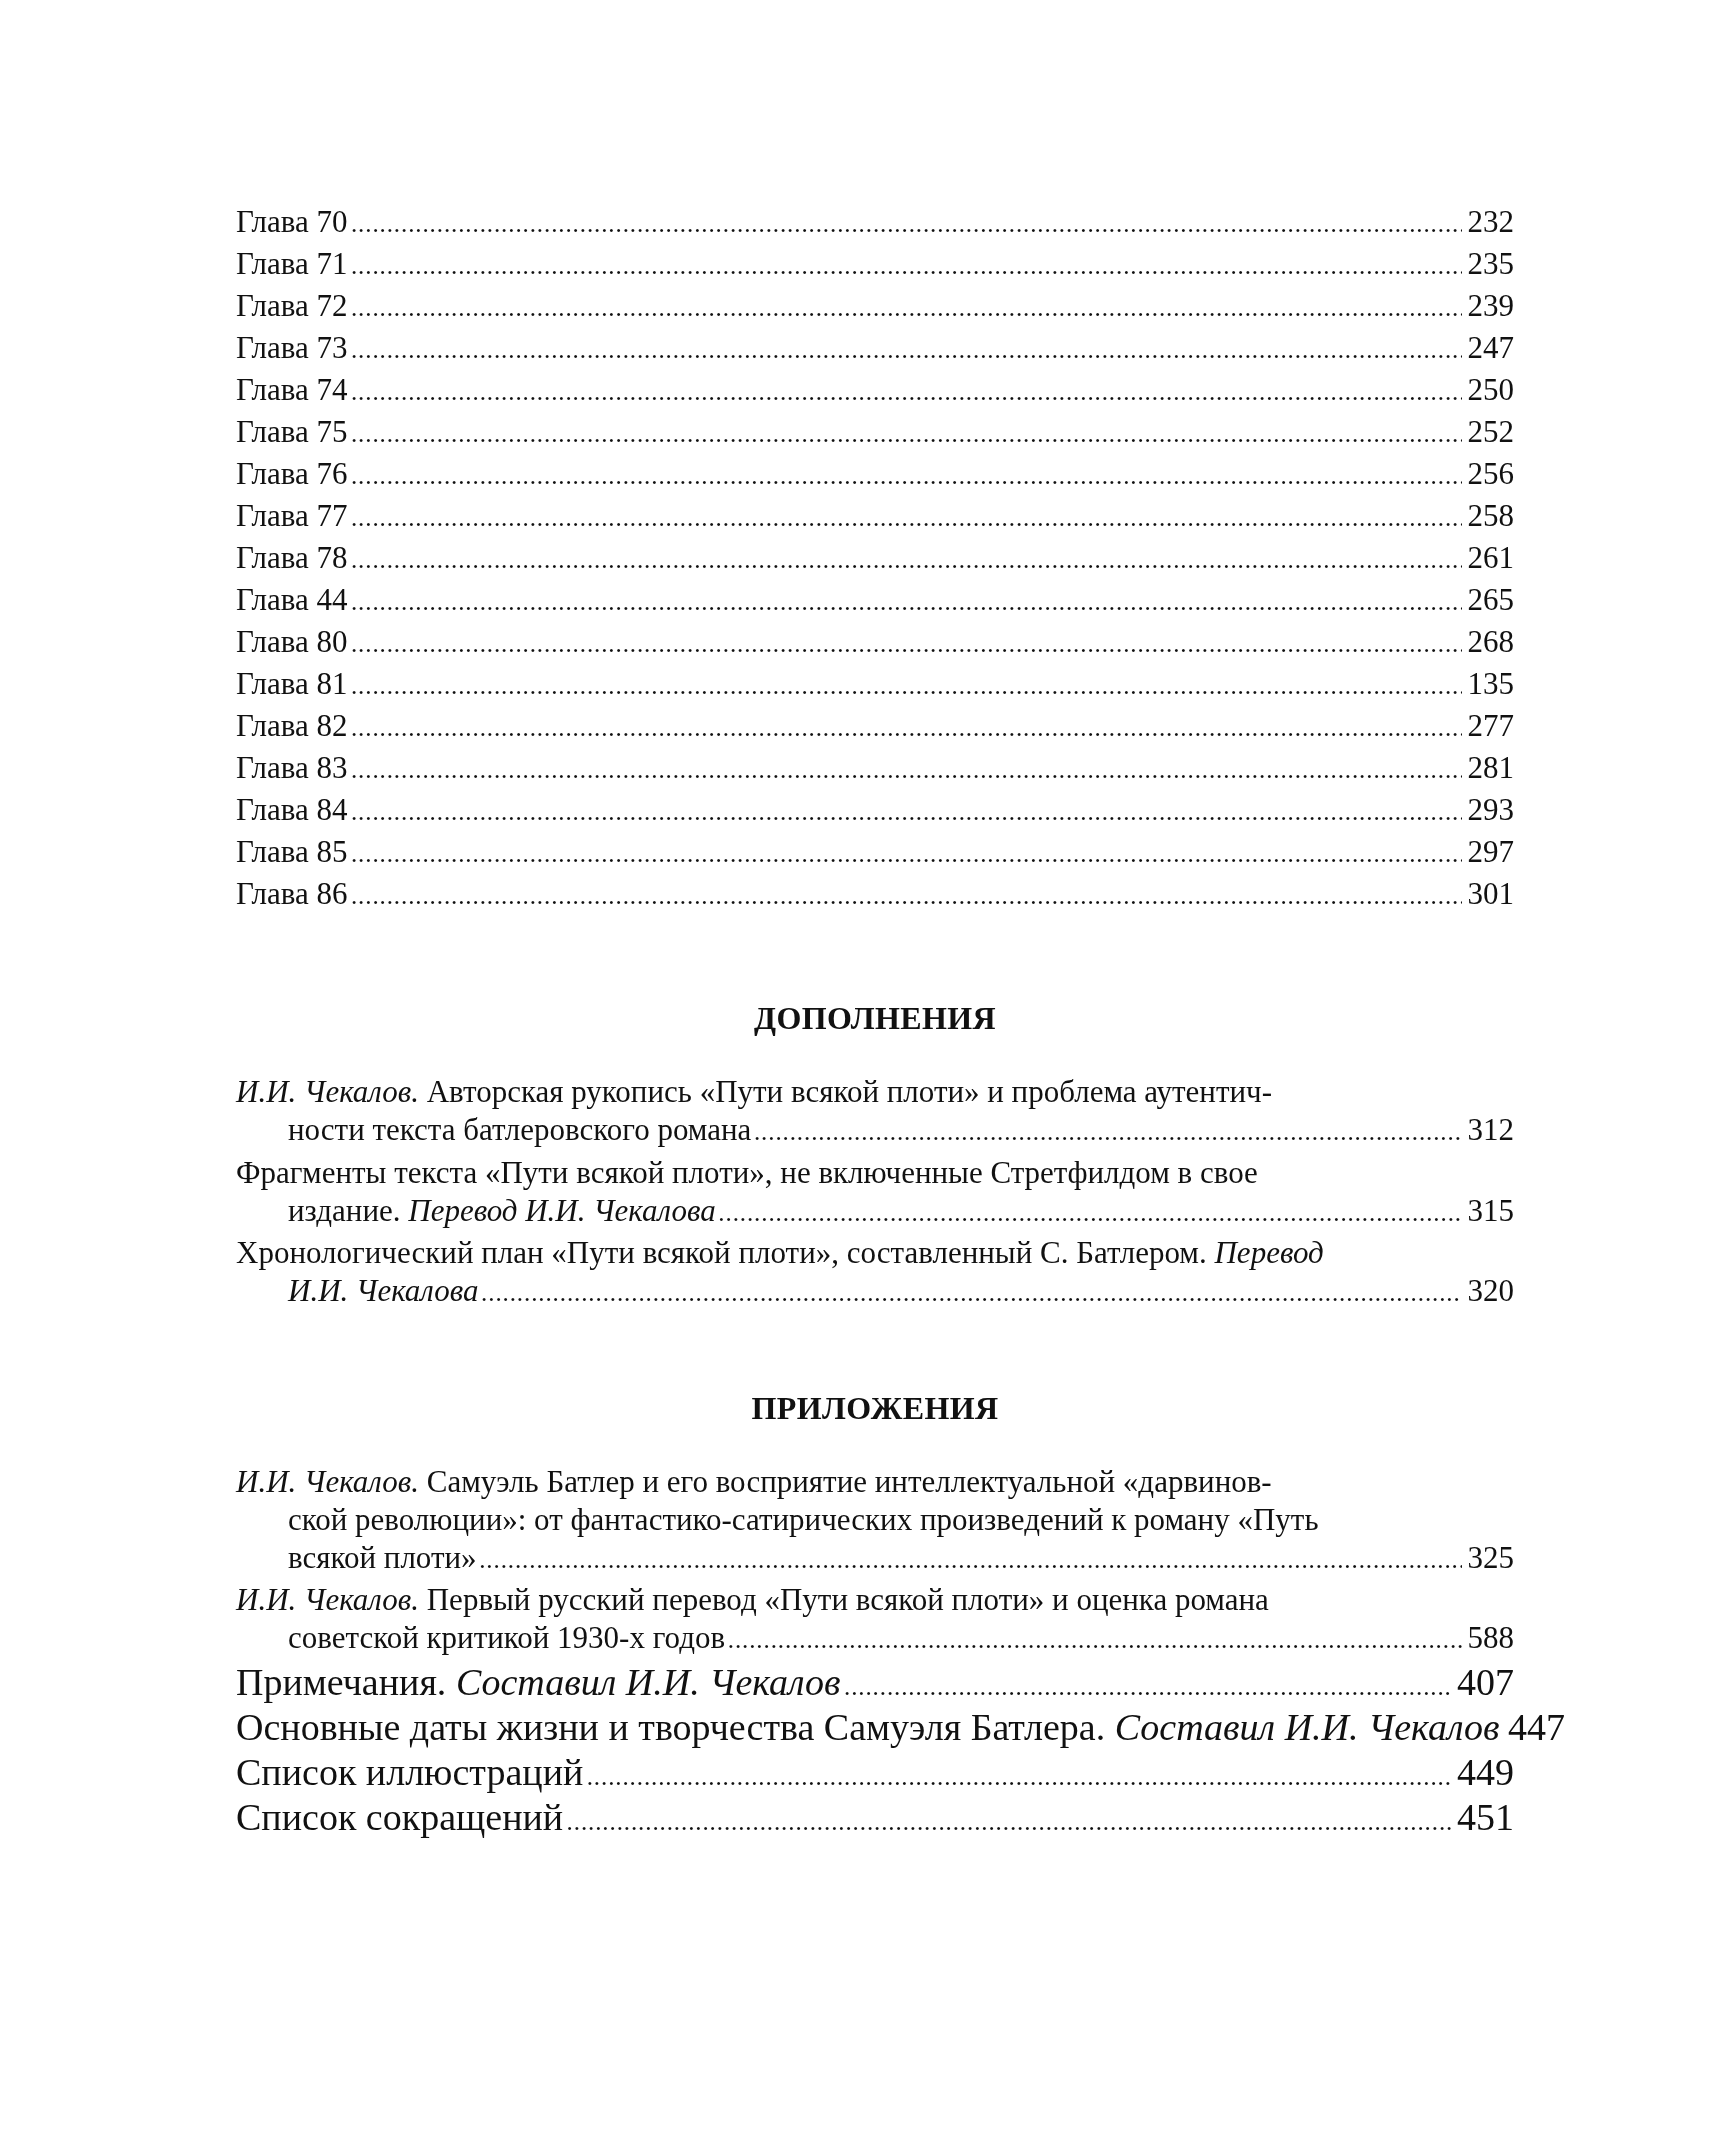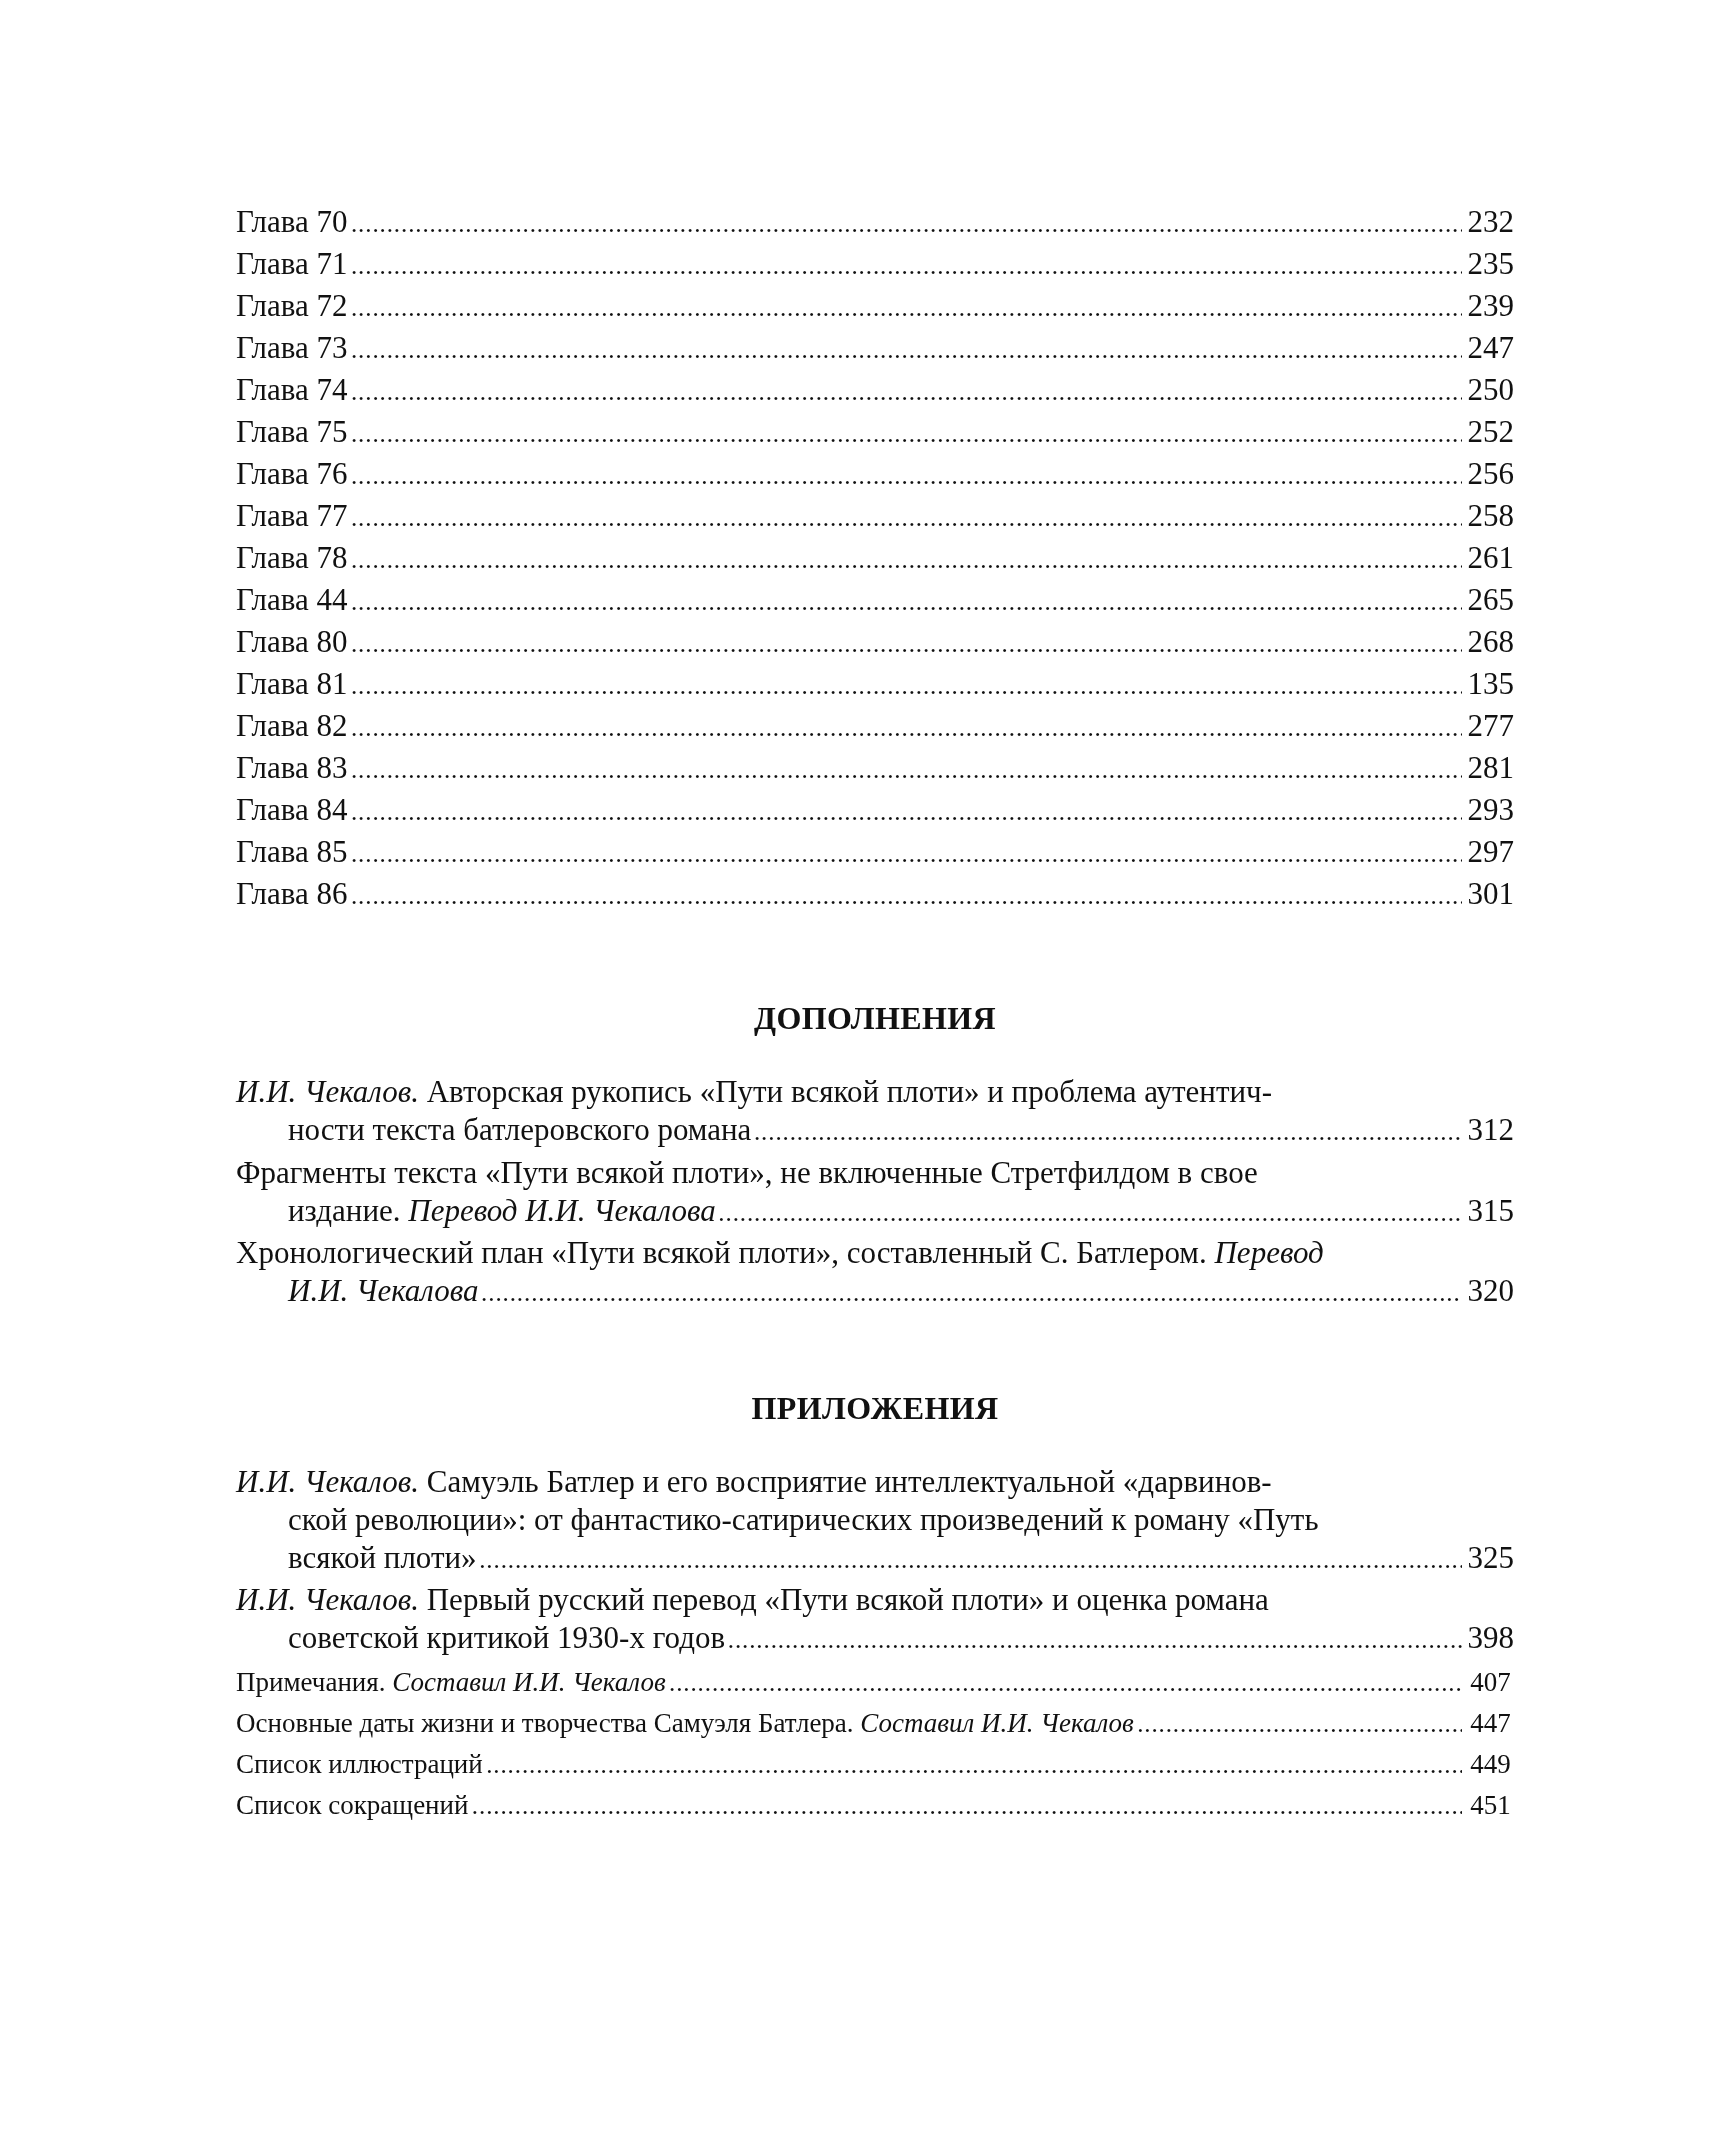--- a/index.html
+++ b/index.html
@@ -16,21 +16,21 @@
                    letter-spacing: 0.4px; margin: 16px; }
   .entry { font-size: 31px; line-height: 38px; margin-bottom: 2.6px; }
   .entry .first { white-space: nowrap; }
   .entry .cont { padding-left: 52px; }
   .entry .cont-row { display: flex; align-items: baseline; padding-left: 52px; }
   .entry .cont-row .label { white-space: nowrap; }
   .entry .cont-row .dots { flex: 1; overflow: hidden; white-space: nowrap; margin: 0 5.2px 0 2.6px;
                            font-size: 25px; letter-spacing: 0.9px; }
   .entry .cont-row .dots::before { content: "................................................................................................................................................................................................................................................................................................................................"; }
   .entry .cont-row .page-num { min-width: 47px; text-align: right; }
-  .simple-row { display: flex; align-items: baseline; font-size: 27px; line-height: 40px; }
+  .simple-row { display: flex; align-items: baseline; font-size: 38px; line-height: 40px; }
   .simple-row .label { white-space: nowrap; }
   .simple-row .dots { flex: 1; overflow: hidden; white-space: nowrap; margin: 0 5.2px 0 3.4px;
                       font-size: 25px; letter-spacing: 0.9px; }
   .simple-row .dots::before { content: "................................................................................................................................................................................................................................................................................................................................"; }
   .simple-row .page-num { min-width: 47px; text-align: center; }
   i { font-style: italic; }
   .gap1 { height: 65px; }
   .gap2 { height: 56px; }
   .gap-title { height: 17px; }
 </style>
@@ -172,21 +172,21 @@
         <span class="dots"></span>
         <span class="page-num">325</span>
       </div>
   </div>
 
   <div class="entry">
     <div class="first"><i>И.И. Чекалов.</i><span> Первый русский перевод «Пути всякой плоти» и оценка романа</span></div>
     <div class="cont-row">
         <span class="label">советской критикой 1930-х годов</span>
         <span class="dots"></span>
-        <span class="page-num">398</span>
+        <span class="page-num">588</span>
       </div>
   </div>
 
   <div class="simple-row">
       <span class="label"><span>Примечания. </span><i>Составил И.И. Чекалов</i></span>
       <span class="dots"></span>
       <span class="page-num">407</span>
     </div>
 
   <div class="simple-row">

